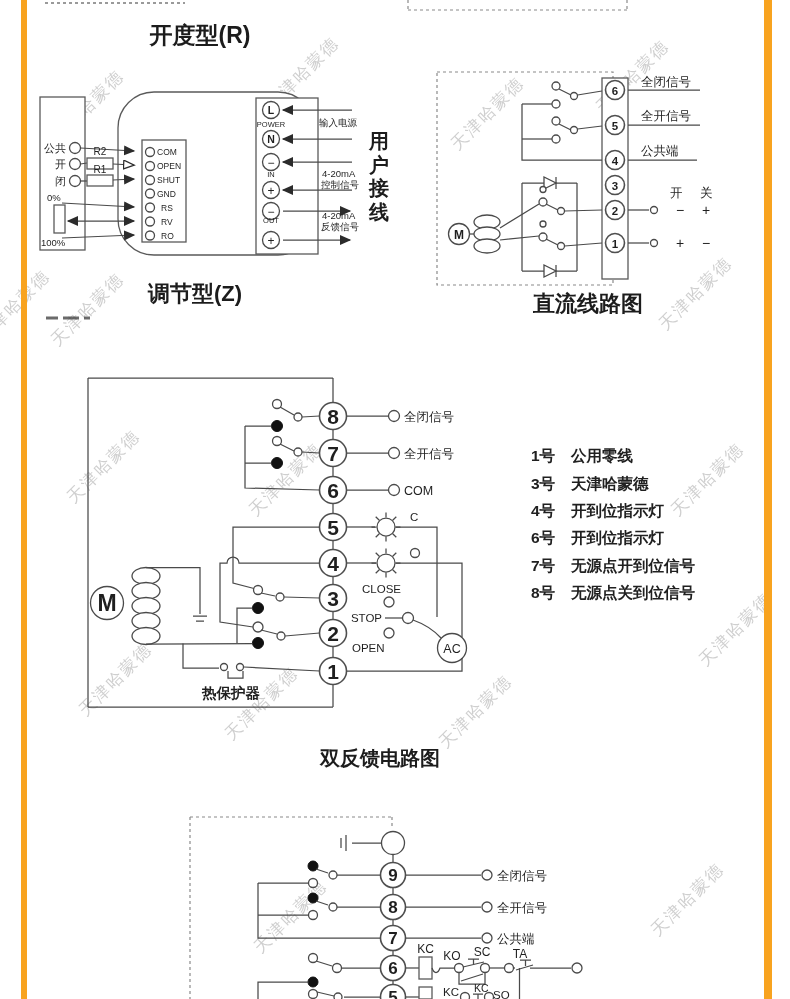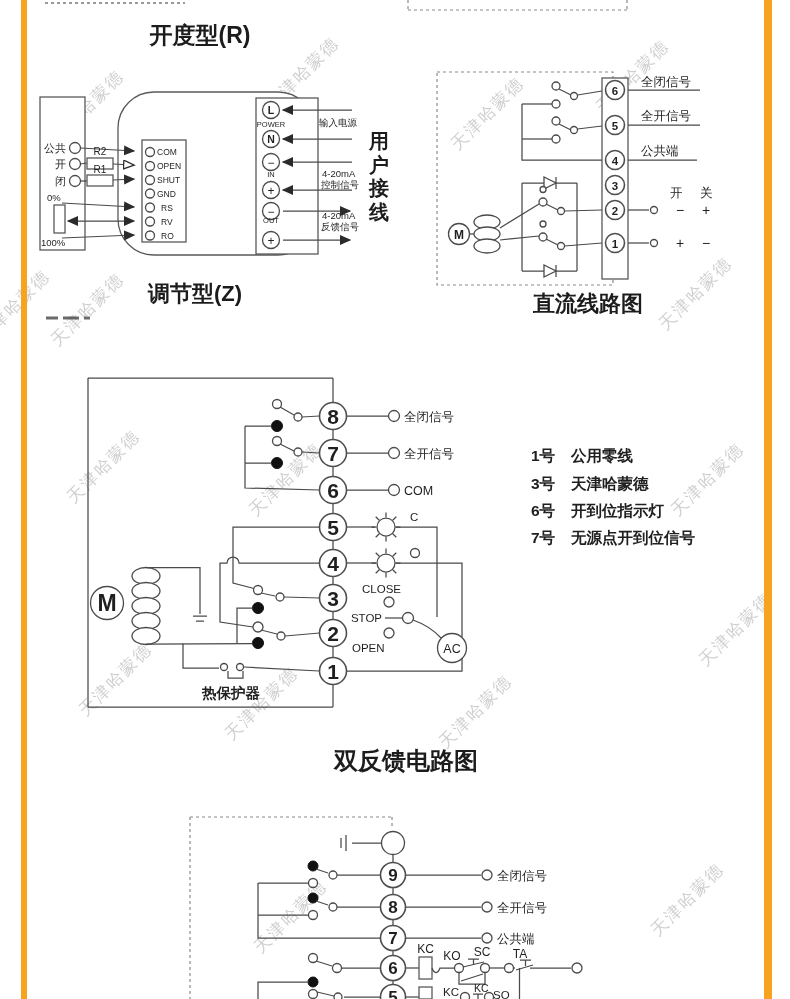--- a/index.html
+++ b/index.html
@@ -45,45 +45,53 @@
   <div class="wm" style="left:428px;top:700px">天津哈蒙德</div>
   <div class="wm" style="left:243px;top:905px">天津哈蒙德</div>
   <div class="wm" style="left:640px;top:888px">天津哈蒙德</div>
 
   <div class="vbar" style="left:21px;width:6px;background:#F8A31F"></div>
   <div class="vbar" style="left:764px;width:8px;background:#F8A31F"></div>
 
   <div class="title" style="left:70px;top:20px;width:260px;font-size:23px">开度型(R)</div>
   <div class="title" style="left:65px;top:279px;width:260px;font-size:22px">调节型(Z)</div>
   <div class="title" style="left:458px;top:289px;width:260px;font-size:22px">直流线路图</div>
-  <div class="title" style="left:276px;top:745px;width:260px;font-size:24px">双反馈电路图</div>
+  <div class="title" style="left:250px;top:745px;width:260px;font-size:20px">双反馈电路图</div>
 
   <div class="vtext">
     <span>用</span>
     <span>户</span>
     <span>接</span>
     <span>线</span>
   </div>
 
   <div class="legend">
     <div class="lrow">
         <span class="no">1号</span>
         <span>公用零线</span>
       </div>
     <div class="lrow">
         <span class="no">3号</span>
         <span>天津哈蒙德</span>
       </div>
     <div class="lrow">
+        <span class="no">4号</span>
+        <span>开到位指示灯</span>
+      </div>
+    <div class="lrow">
         <span class="no">6号</span>
         <span>开到位指示灯</span>
       </div>
     <div class="lrow">
         <span class="no">7号</span>
         <span>无源点开到位信号</span>
+      </div>
+    <div class="lrow">
+        <span class="no">8号</span>
+        <span>无源点关到位信号</span>
       </div>
   </div>
 
   <svg width="790" height="999" viewBox="0 0 790 999">
     <defs>
       <marker id="arr" orient="auto-start-reverse" markerWidth="10" markerHeight="9" refX="8" refY="4">
         <path d="M0,0 L9,4 L0,8 z" fill="#2b2b2b"></path>
       </marker>
       <marker id="arrO" orient="auto" markerWidth="11" markerHeight="10" refX="8" refY="4">
         <path d="M0.5,0.5 L9,4 L0.5,7.5 z" fill="#fff" stroke="#2b2b2b" stroke-width="1"></path>

